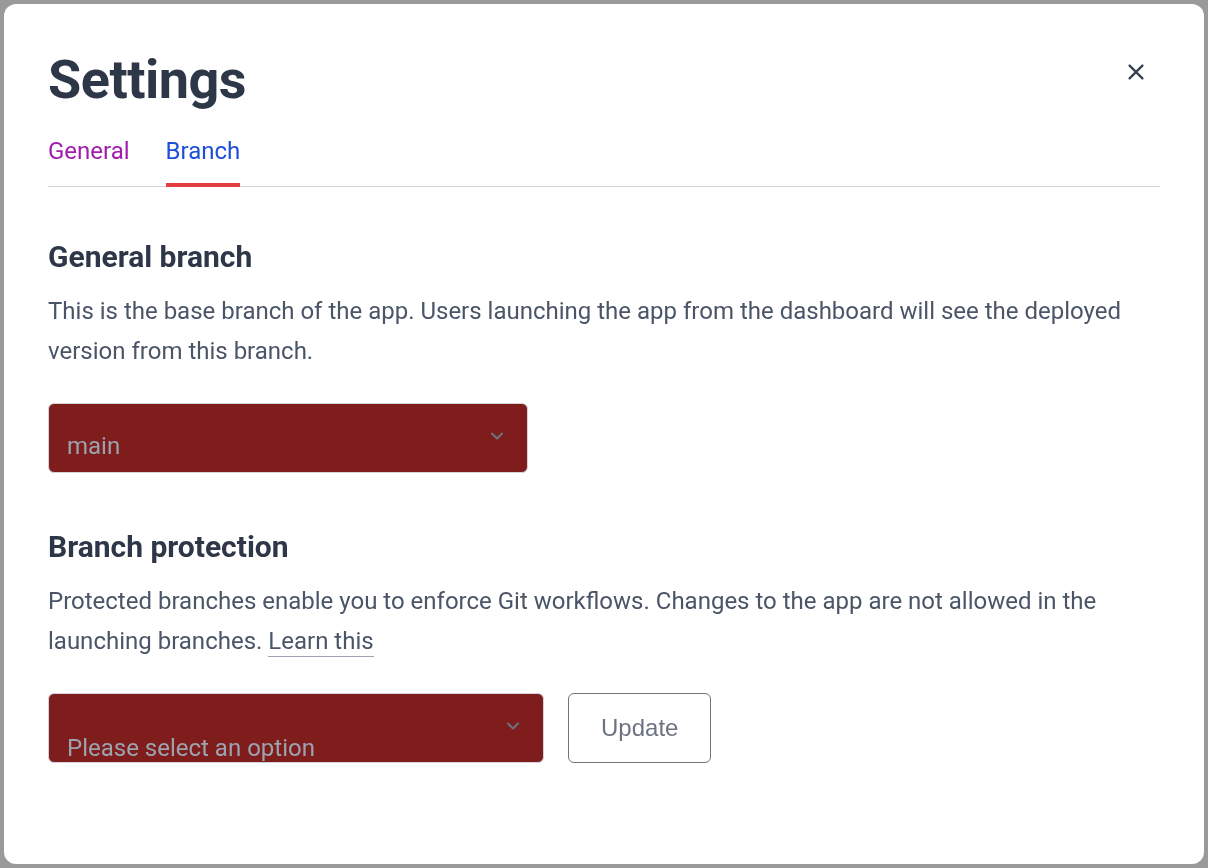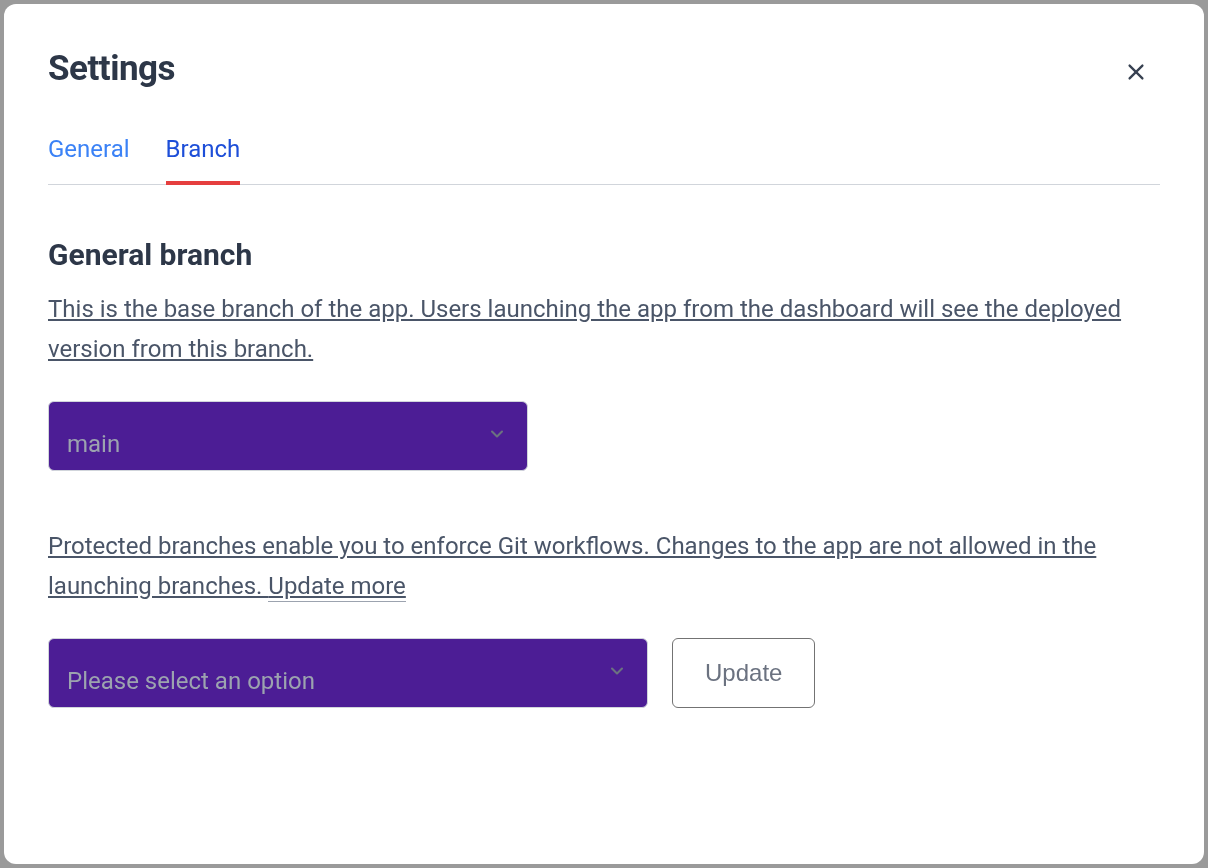--- a/index.html
+++ b/index.html
@@ -37,35 +37,35 @@
       justify-content: center;
       color: #374151;
       background: none;
       border: none;
     }
     .close-btn svg {
       width: 22px;
       height: 22px;
     }
     h1.title {
-      font-size: 35px;
+      font-size: 54px;
       font-weight: 700;
       color: #2d3748;
-      margin-bottom: 46px;
+      margin-bottom: 26px;
       letter-spacing: -0.5px;
     }
     .tabs {
       display: flex;
       gap: 36px;
       border-bottom: 1px solid #d1d5db;
       margin-bottom: 52px;
     }
     .tab {
       font-size: 24px;
-      color: #3b82f6;
+      color: #a21caf;
       padding-bottom: 18px;
       cursor: pointer;
       border-bottom: 4px solid transparent;
       margin-bottom: -1px;
     }
     .tab.active {
       color: #1d4ed8;
       border-bottom-color: #e53e3e;
     }
     .section {
@@ -75,42 +75,42 @@
       font-size: 30px;
       font-weight: 700;
       color: #2d3748;
       margin-bottom: 18px;
     }
     p.section-desc {
       font-size: 24px;
       line-height: 1.65;
       color: #4a5568;
       margin-bottom: 32px;
-      text-decoration: underline;
     }
     .select-wrap {
       position: relative;
       display: inline-block;
     }
     .select {
       width: 480px;
       height: 70px;
       border: 1px solid #d1d5db;
       border-radius: 6px;
       font-size: 24px;
       color: #9ca3af;
       padding: 16px 50px 0 18px;
-      background: #4c1d95;
+      background: #7f1d1d;
       display: flex;
       align-items: center;
       cursor: pointer;
       position: relative;
     }
     .select-wide {
-      width: 600px;
+      width: 496px;
+      align-items: flex-end;
     }
     .chevron {
       position: absolute;
       right: 20px;
       top: 50%;
       transform: translateY(-50%);
       color: #6b7280;
       pointer-events: none;
     }
     .chevron svg {
@@ -169,22 +169,23 @@
         <span class="chevron">
           <svg viewBox="0 0 24 24" fill="none" stroke="currentColor" stroke-width="2.5" stroke-linecap="round" stroke-linejoin="round">
             <polyline points="6 9 12 15 18 9"></polyline>
           </svg>
         </span>
       </div>
     </div>
   </div>
 
   <div class="section">
+    <h2 class="section-title">Branch protection</h2>
     <p class="section-desc">
-      <span>Protected branches enable you to enforce Git workflows. Changes to the app are not allowed in the launching branches. </span><span class="link">Update more</span>
+      <span>Protected branches enable you to enforce Git workflows. Changes to the app are not allowed in the launching branches. </span><span class="link">Learn this</span>
     </p>
     <div class="row">
       <div class="select-wrap">
         <div class="select select-wide">
           <span>Please select an option</span>
           <span class="chevron">
             <svg viewBox="0 0 24 24" fill="none" stroke="currentColor" stroke-width="2.5" stroke-linecap="round" stroke-linejoin="round">
               <polyline points="6 9 12 15 18 9"></polyline>
             </svg>
           </span>

